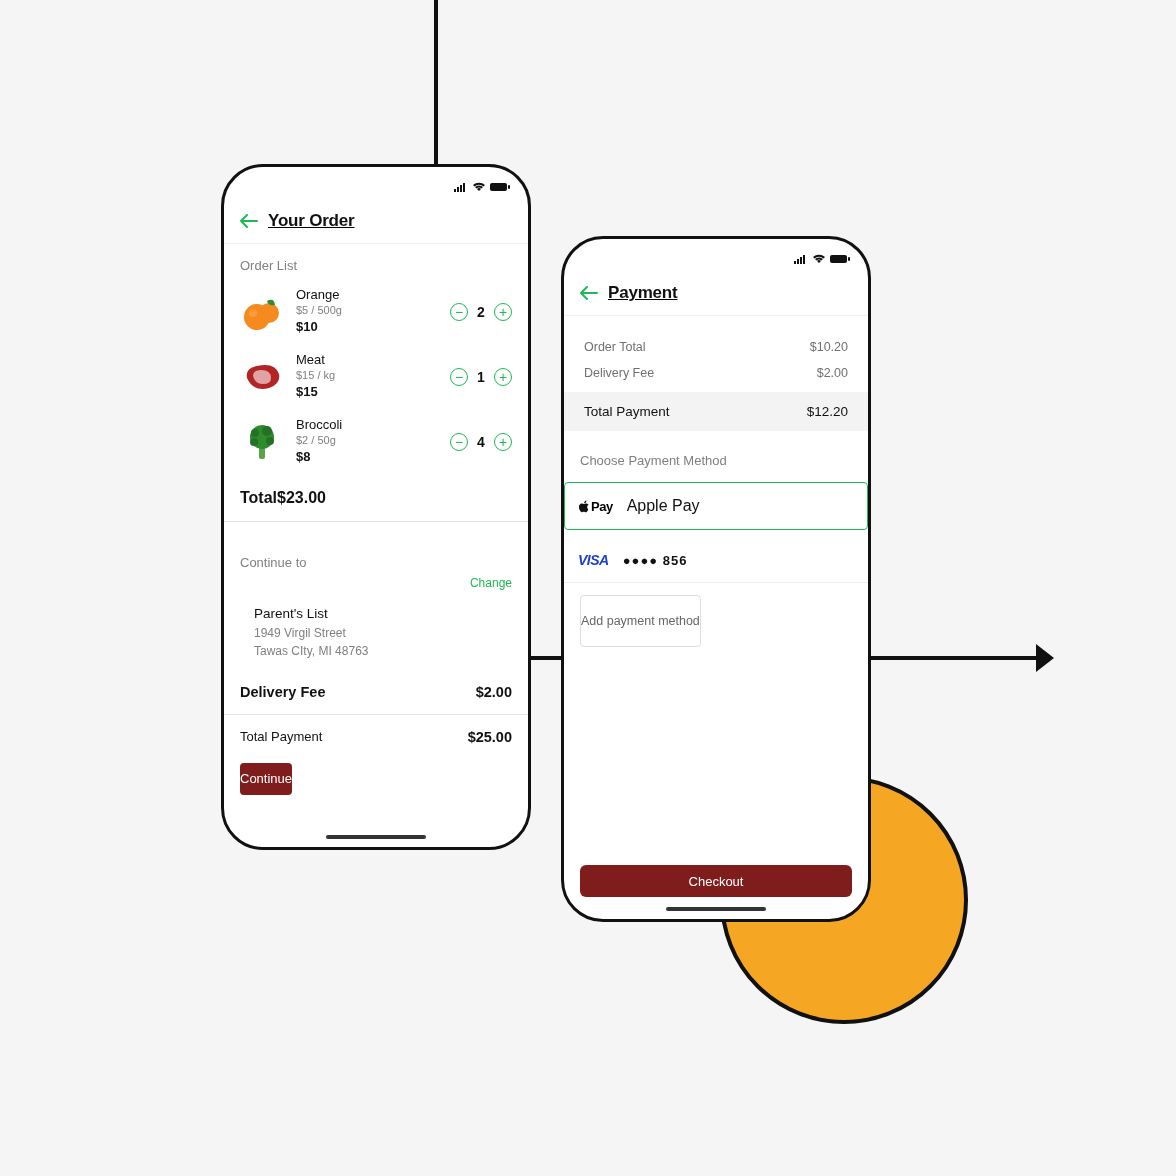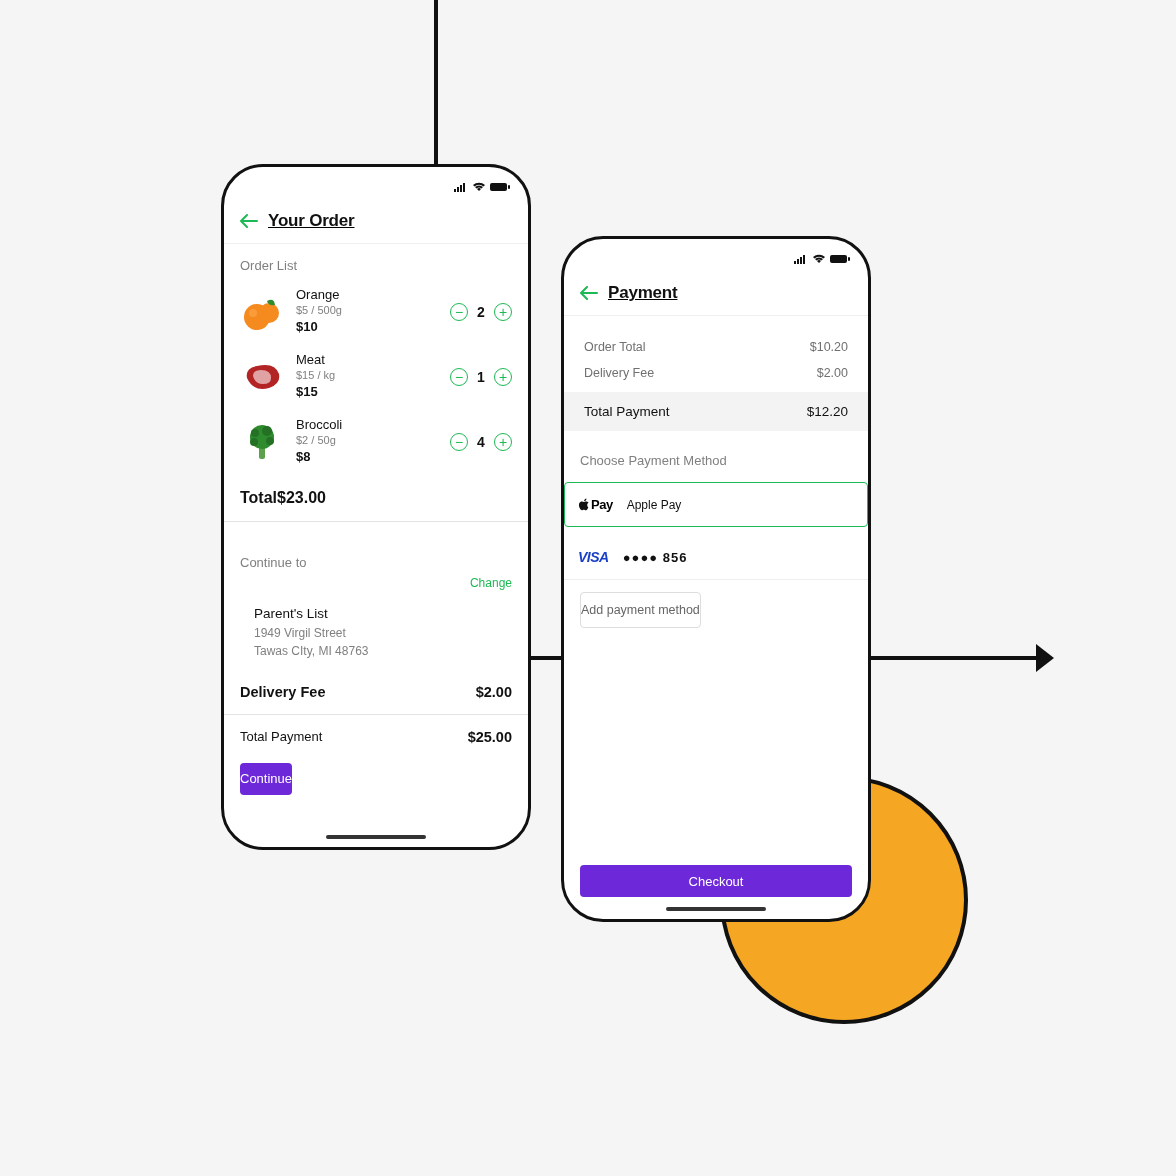--- a/index.html
+++ b/index.html
@@ -168,21 +168,21 @@
     justify-content: space-between;
     padding: 14px 16px;
   }
   .fee-row { font-size: 14.5px; font-weight: 700; color:#111; }
   .totalpay-row .lbl { font-size: 13px; color:#111; }
   .totalpay-row .val { font-size: 14.5px; font-weight: 700; color:#111; }
 
   .primary-btn {
     margin: 4px 16px 0 16px;
     height: 32px;
-    background: #6d28d9;
+    background: #7f1d1d;
     color: #fff;
     border: none;
     border-radius: 4px;
     font-size: 13px;
     display: flex;
     align-items: center;
     justify-content: center;
     cursor: pointer;
   }
 
@@ -219,46 +219,46 @@
     margin: 8px 0;
     border: 1.5px solid #1db954;
     border-radius: 4px;
     padding: 14px 14px;
     display: flex;
     align-items: center;
     gap: 14px;
     cursor: pointer;
   }
   .method-box.plain { border: none; padding: 14px 14px; border-bottom: 1px solid #eee; border-radius:0; margin-bottom: 0;}
-  .method-label { font-size: 12px; color:#111; }
+  .method-label { font-size: 16px; color:#111; }
   .apple-pay-mark { font-weight:700; font-size: 13px; letter-spacing: -0.5px; }
   .visa-mark {
     font-weight: 800;
     font-style: italic;
     color: #1a3fc9;
     font-size: 14px;
     letter-spacing: -0.5px;
   }
   .masked-card { font-size: 13px; font-weight: 600; color:#111; letter-spacing: 1px; }
 
   .add-method-btn {
     margin: 12px 16px;
-    height: 36px;
+    height: 52px;
     border: 1px solid #ddd;
     border-radius: 4px;
     display: flex;
     align-items: center;
     justify-content: center;
     font-size: 12.5px;
     color: #666;
     background: #fff;
     cursor: pointer;
   }
 
-  .phone-2 .primary-btn { position: absolute; bottom: 22px; left:0; right:0; }
+  .phone-2 .primary-btn { position: absolute; bottom: 22px; left:0; right:0;border-radius:6px; }
 
   
   .orange-fruit circle.main { fill: #f58a1f; }
   .orange-fruit circle.shine { fill: #ffa94d; }
   .orange-fruit path.leaf { fill: #2e8b2e; }
   .meat path.meat-main { fill: #b32424; }
   .meat path.meat-fat { fill: #e7b9b9; }
   .broccoli circle.head { fill: #2e8b2e; }
   .broccoli rect.stem { fill: #5aa14a; }
   .broccoli circle.bit { fill: #247024; }

